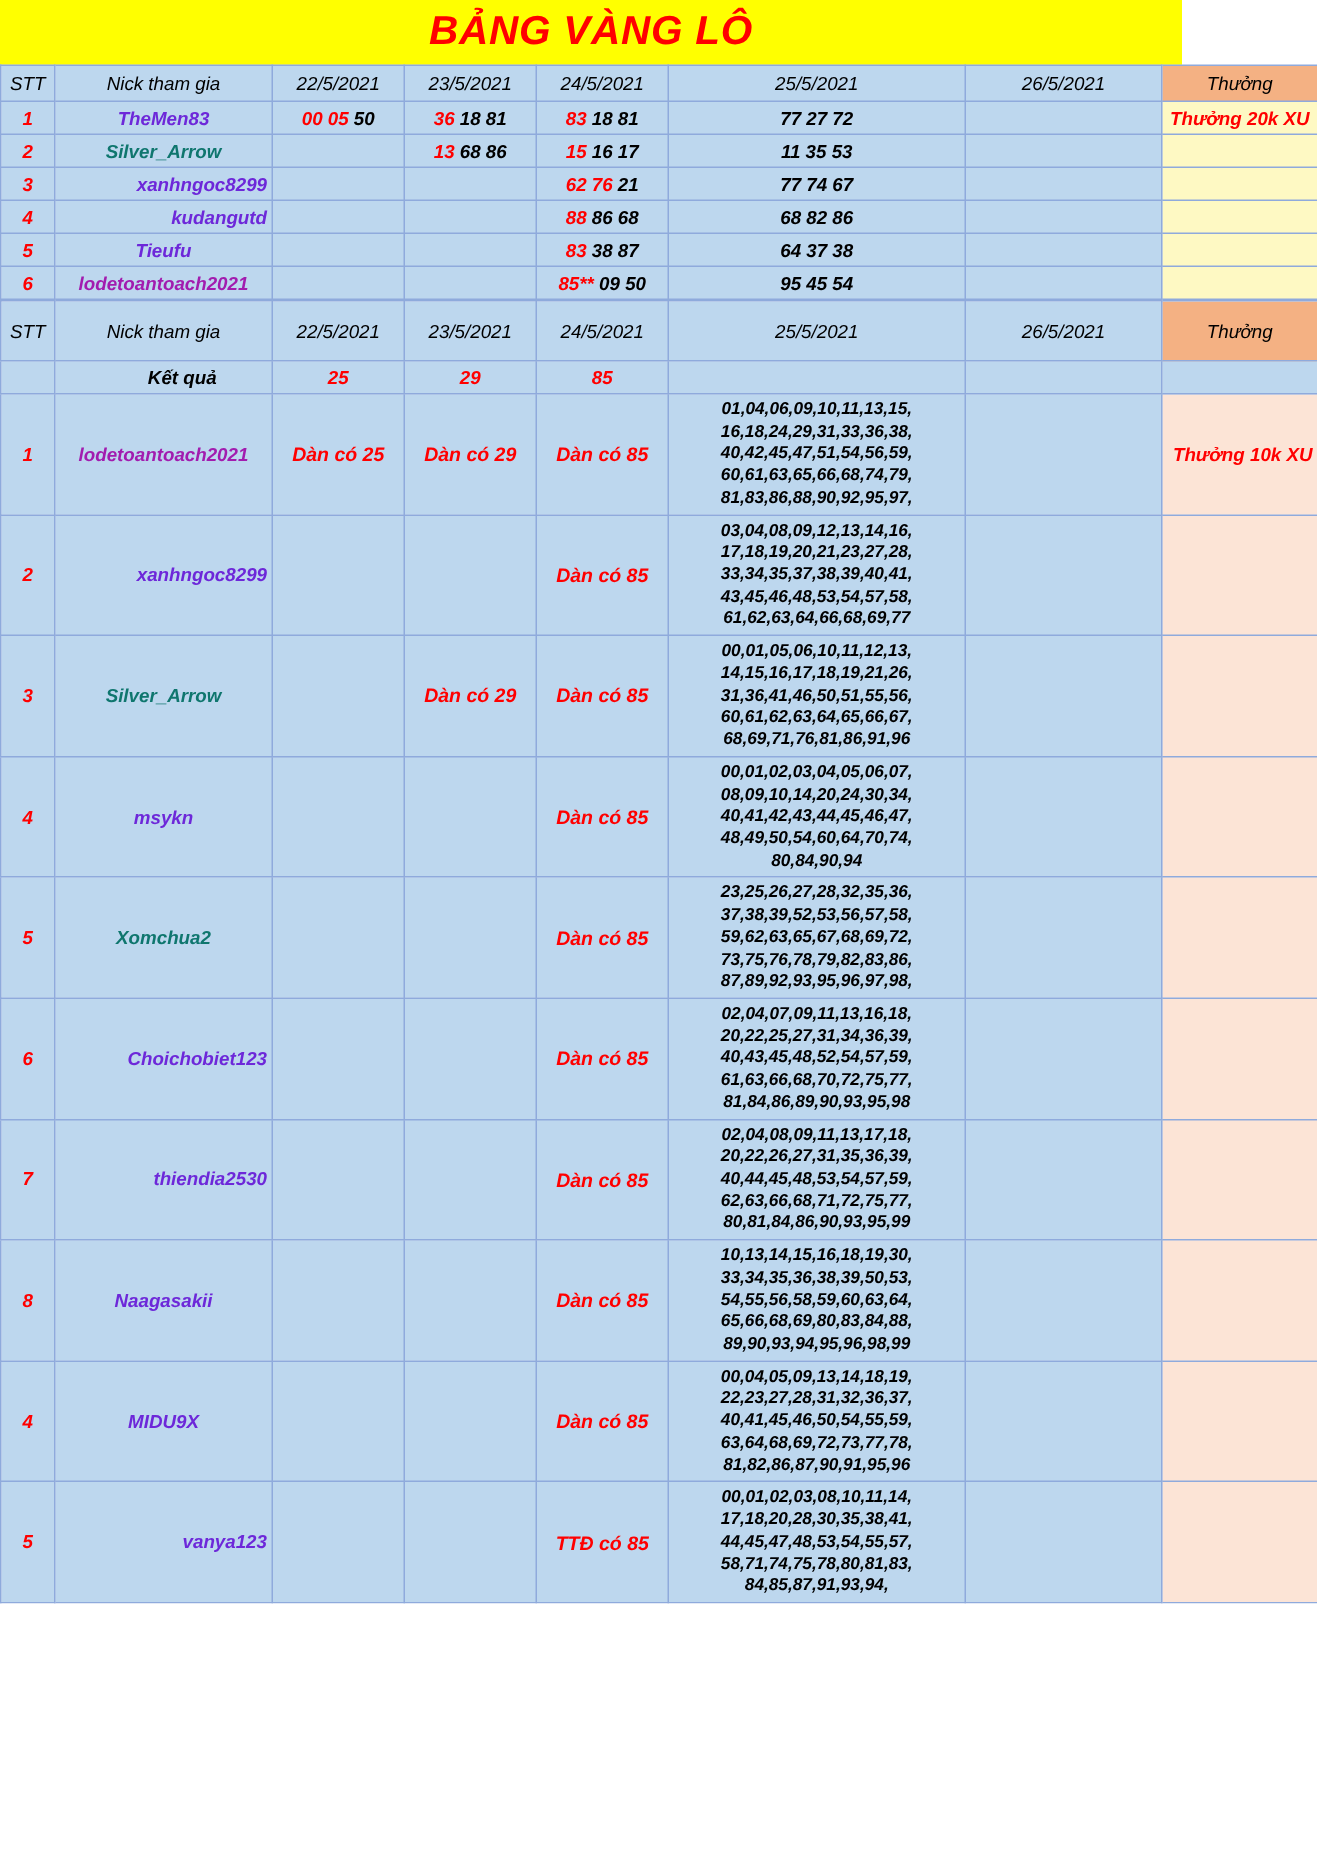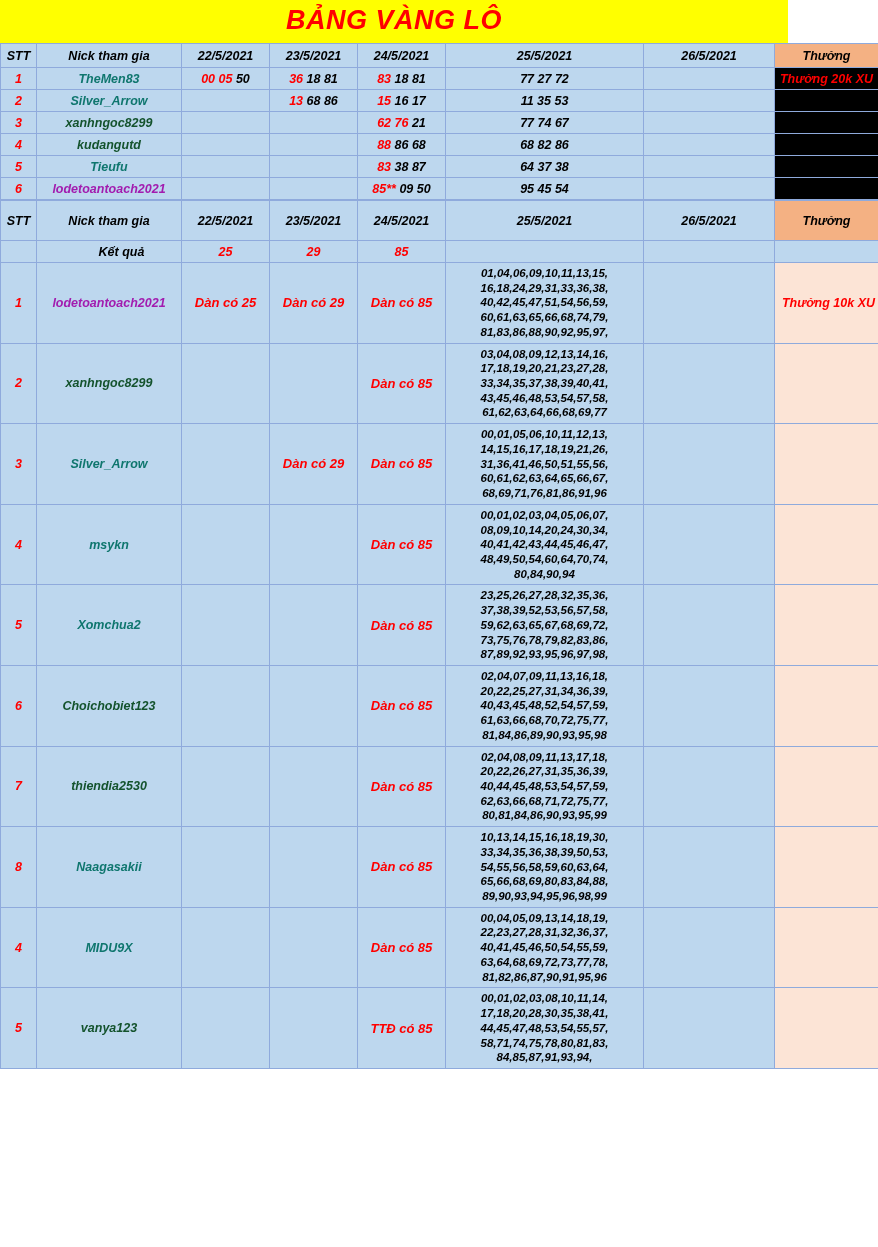--- a/index.html
+++ b/index.html
@@ -33,41 +33,41 @@
   }
   td, th {
     border: 1px solid #8faadc;
     padding: 2px 3px;
     font-size: 12.5px;
     text-align: center;
     vertical-align: middle;
   }
   .hdr td {
     background: #bdd7ee;
-    font-weight: bold;
+    font-weight: normal;
     font-style: italic;
     font-size: 12.5px;
     height: 24px;
     margin-left: 48px;
   }
   .hdr td.reward-h {
     background: #f4b183;
   }
   tbody td {
     background: #bdd7ee;
     height: 22px;
   }
   
   .t-lo tbody td { background: #bdd7ee; }
-  .t-lo tbody td.reward { background: #000000; }
+  .t-lo tbody td.reward { background: #fef9c3; }
 
   .idx { font-style: italic; font-weight: bold; color: #ff0000; font-size: 12.5px; }
   .nick { font-style: italic; font-weight: bold; font-size: 12.5px; }
-  .nick.black { color: #0f766e; }
-  .nick.brown { color: #14532d; }
+  .nick.black { color: #6d28d9; }
+  .nick.brown { color: #6d28d9; text-align: right; }
   .nick.blue { color: #a21caf; }
   .nick.darkblue { color: #0f766e; }
 
   .num { font-style: italic; font-weight: bold; font-size: 12.5px; color: #000; }
   .num .hit { color: #ff0000; }
   .reward-txt { font-style: italic; font-weight: bold; color: #ff0000; font-size: 12.5px; }
 
   
   .t-de td { border: 1px solid #8faadc; }
   .t-de .hdr td { height: 40px; }

